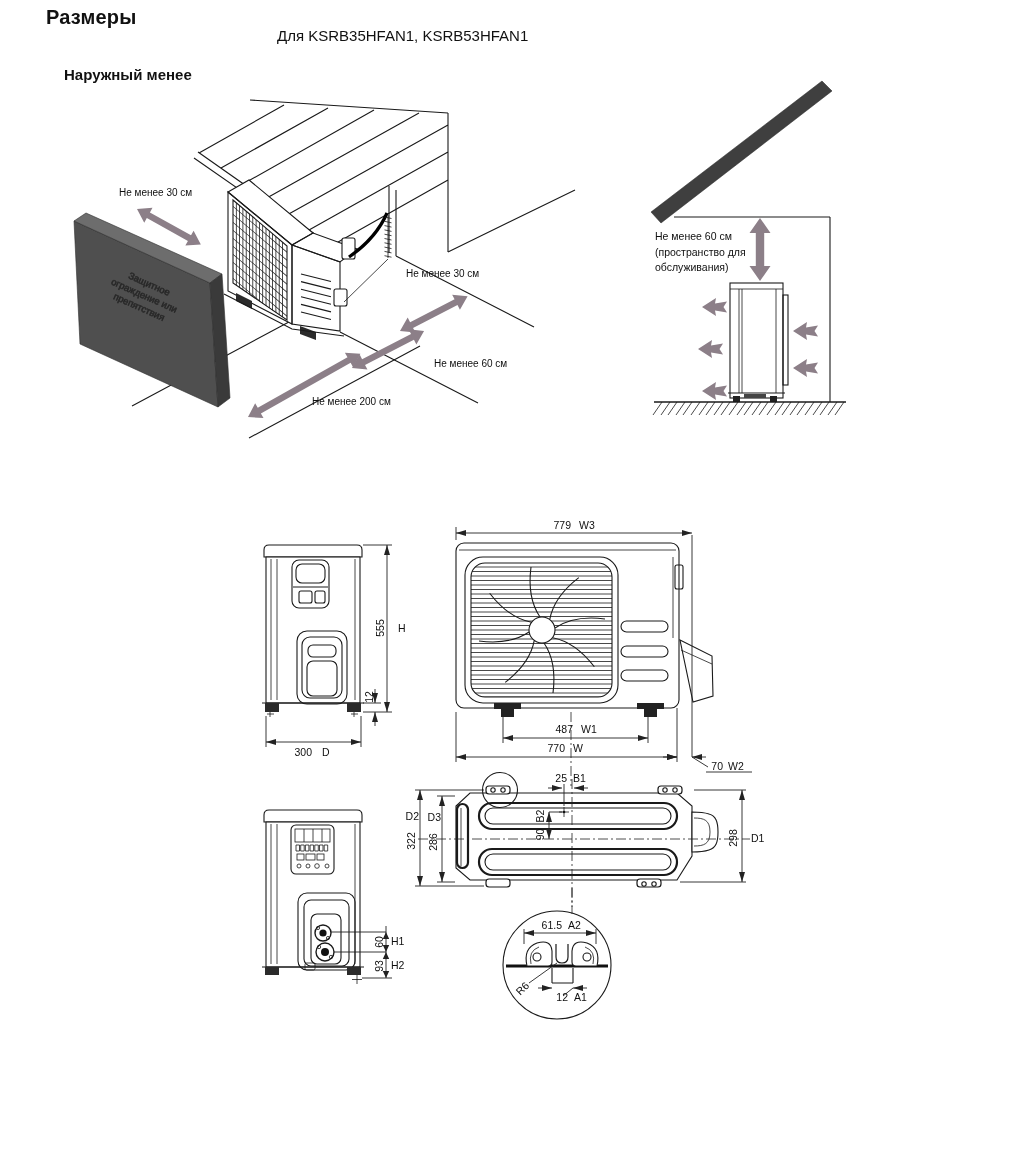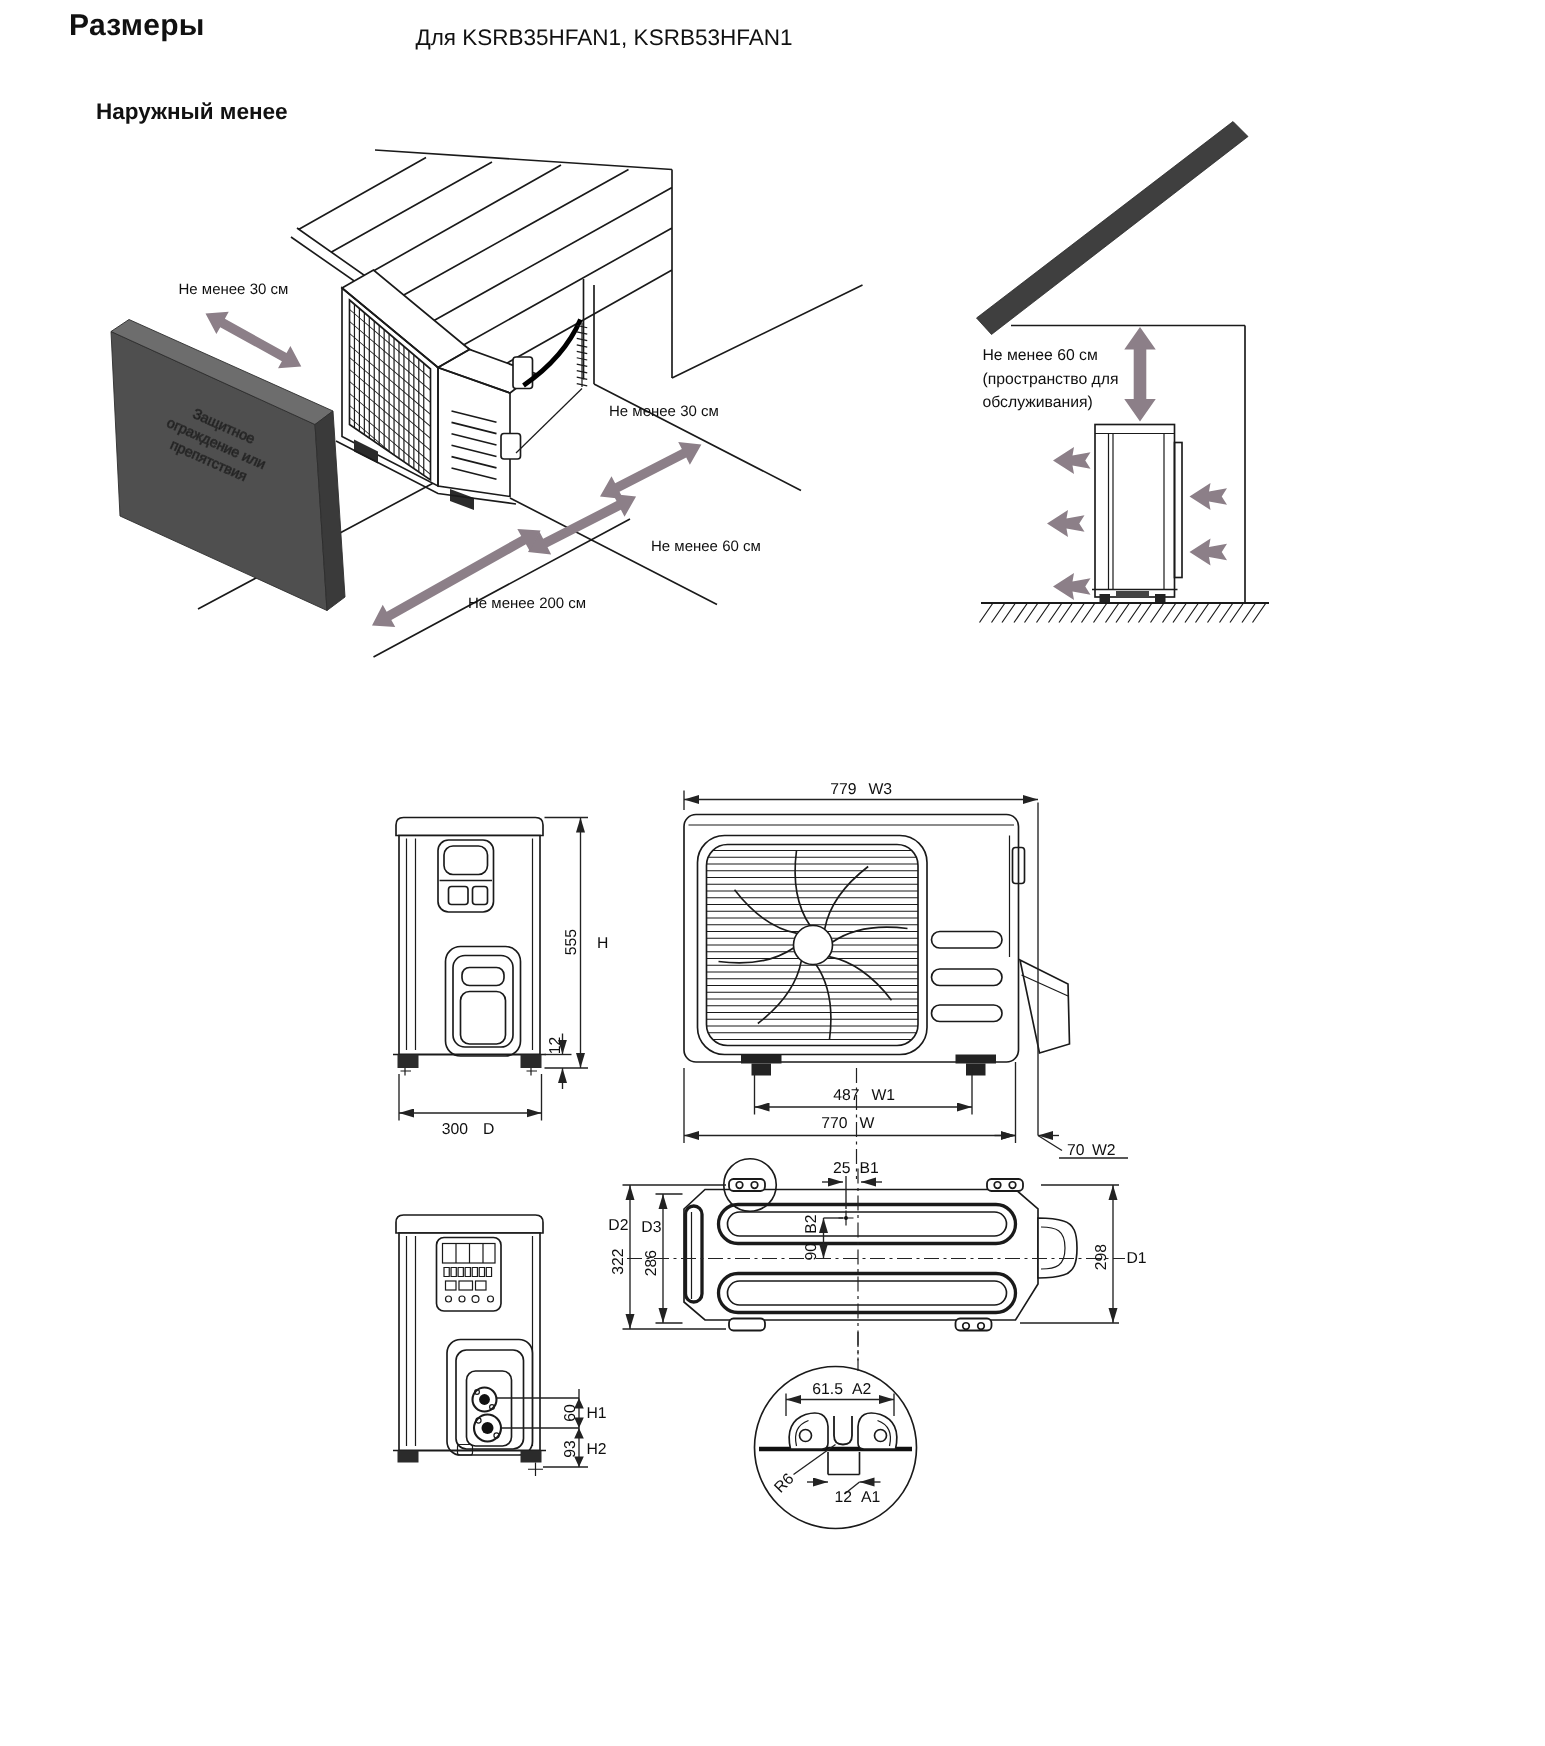--- a/index.html
+++ b/index.html
@@ -1,20 +1,20 @@
 <!DOCTYPE html>
 <html><head>
 <meta charset="utf-8">
 <style>
   html,body{margin:0;padding:0;background:#fff;}
   .canvas{position:relative;width:1030px;height:1164px;background:#ffffff;
           font-family:"Liberation Sans",sans-serif;color:#111;overflow:hidden;}
   .abs{position:absolute;}
   .title{left:46px;top:6px;font-size:20px;font-weight:bold;letter-spacing:.2px;}
-  .subtitle{left:277px;top:17px;font-size:15px;}
+  .subtitle{left:277px;top:27px;font-size:15px;}
   .section{left:64px;top:66px;font-size:15px;font-weight:bold;}
   svg{position:absolute;overflow:visible;}
   svg text{font-family:"Liberation Sans",sans-serif;fill:#0f0f0f;}
   .lbl{font-size:10px;}
   .lbl2{font-size:10.5px;}
   .dim{font-size:10.5px;}
   .wall-t{font-size:9.5px;}
   .ln{stroke:#1a1a1a;stroke-width:1.1;fill:none;}
   .lnt{stroke:#1a1a1a;stroke-width:.8;fill:none;}
   .lnb{stroke:#1a1a1a;stroke-width:2.2;fill:none;}

